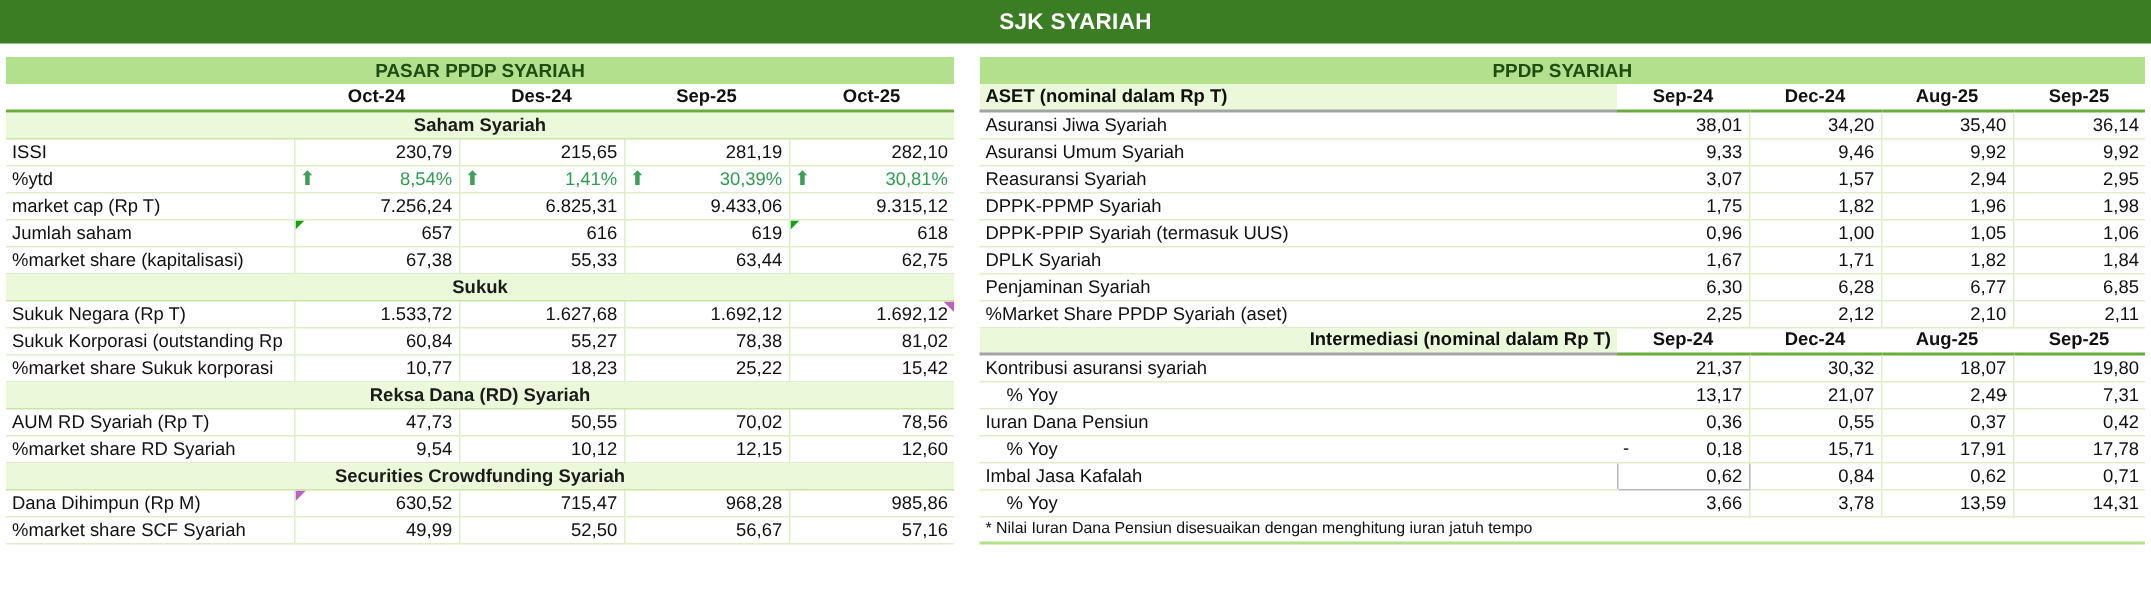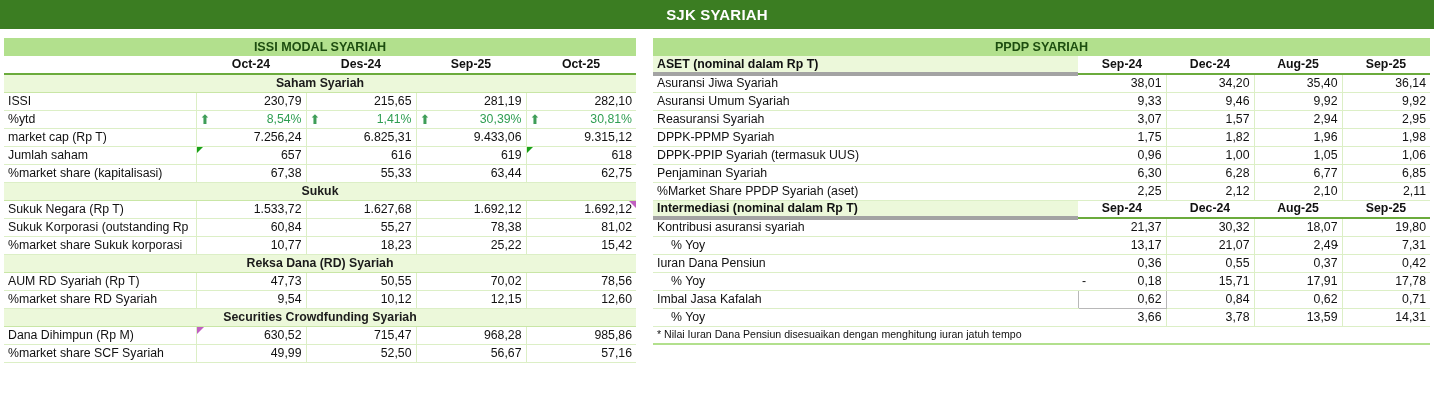--- a/index.html
+++ b/index.html
@@ -78,24 +78,24 @@
     font-weight: bold;
     text-align: center;
     background: #ffffff;
     border-bottom: 2px solid #6bab3c;
     height: 19px;
   }
   .per-lbl {
     background: #ecf8da;
     font-weight: bold;
     text-align: left;
-    border-bottom: 4px solid #a3a3a3;
+    border-bottom: 2px solid #a3a3a3;
     color: #111;
   }
-  .per-lbl.ctr { text-align: left; }
+  .per-lbl.ctr { text-align: right; }
 
   
   .lab {
     text-align: left;
     border-bottom: 1px solid #dcefc6;
     border-right: 1px solid #dcefc6;
   }
   .lab.nb { border-right: none; }
   .num {
     text-align: right;
@@ -189,21 +189,21 @@
     <table class="grid">
       <colgroup>
         <col style="width:192px">
         <col style="width:110px">
         <col style="width:110px">
         <col style="width:110px">
         <col style="width:110px">
       </colgroup>
       <tbody id="left-body">
           <tr>
-            <td class="sect" colspan="5">ISSI MODAL SYARIAH</td>
+            <td class="sect" colspan="5">PASAR PPDP SYARIAH</td>
           </tr>
           <tr>
             <td class="per"></td>
             <td class="per">Oct-24</td>
             <td class="per">Des-24</td>
             <td class="per">Sep-25</td>
             <td class="per">Oct-25</td>
           </tr>
           <tr>
             <td class="grp" colspan="5">Saham Syariah</td>
@@ -354,20 +354,27 @@
             <td class="num last">1,98</td>
           </tr>
           <tr>
             <td class="lab nb">DPPK-PPIP Syariah (termasuk UUS)</td>
             <td class="num">0,96</td>
             <td class="num">1,00</td>
             <td class="num">1,05</td>
             <td class="num last">1,06</td>
           </tr>
           <tr>
+            <td class="lab nb">DPLK Syariah</td>
+            <td class="num">1,67</td>
+            <td class="num">1,71</td>
+            <td class="num">1,82</td>
+            <td class="num last">1,84</td>
+          </tr>
+          <tr>
             <td class="lab nb">Penjaminan Syariah</td>
             <td class="num">6,30</td>
             <td class="num">6,28</td>
             <td class="num">6,77</td>
             <td class="num last">6,85</td>
           </tr>
           <tr>
             <td class="lab nb">%Market Share PPDP Syariah (aset)</td>
             <td class="num">2,25</td>
             <td class="num">2,12</td>

